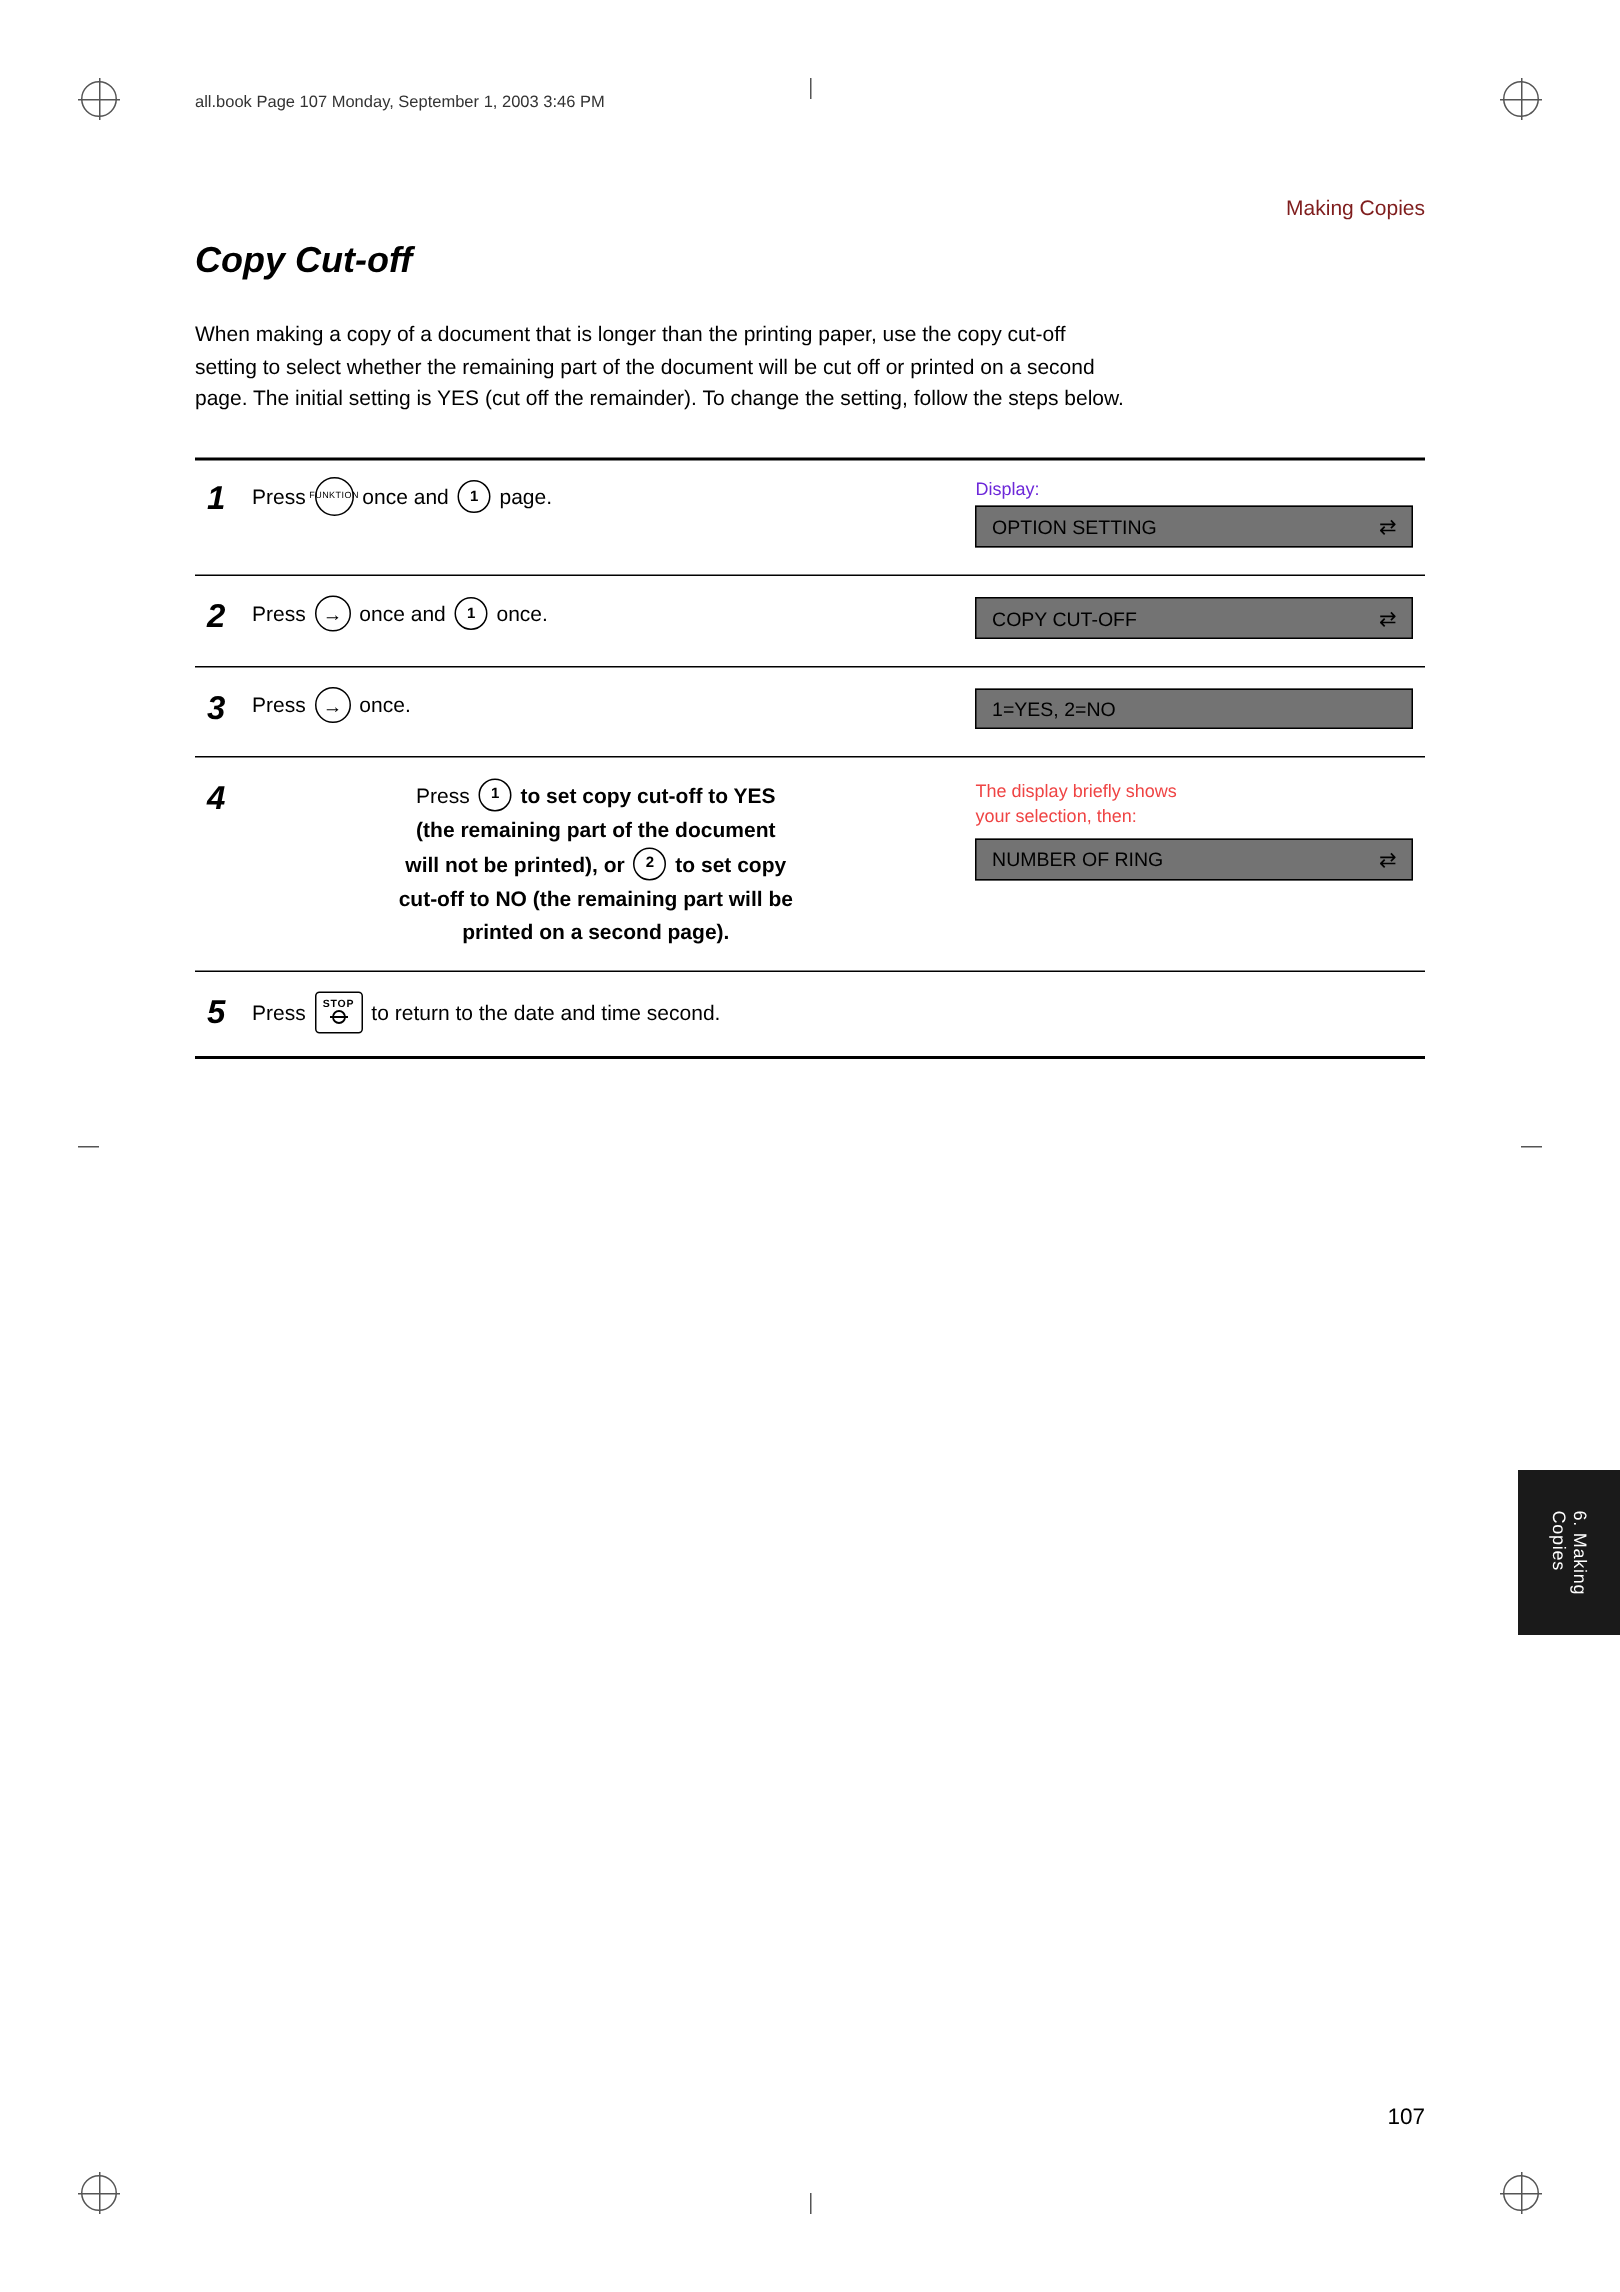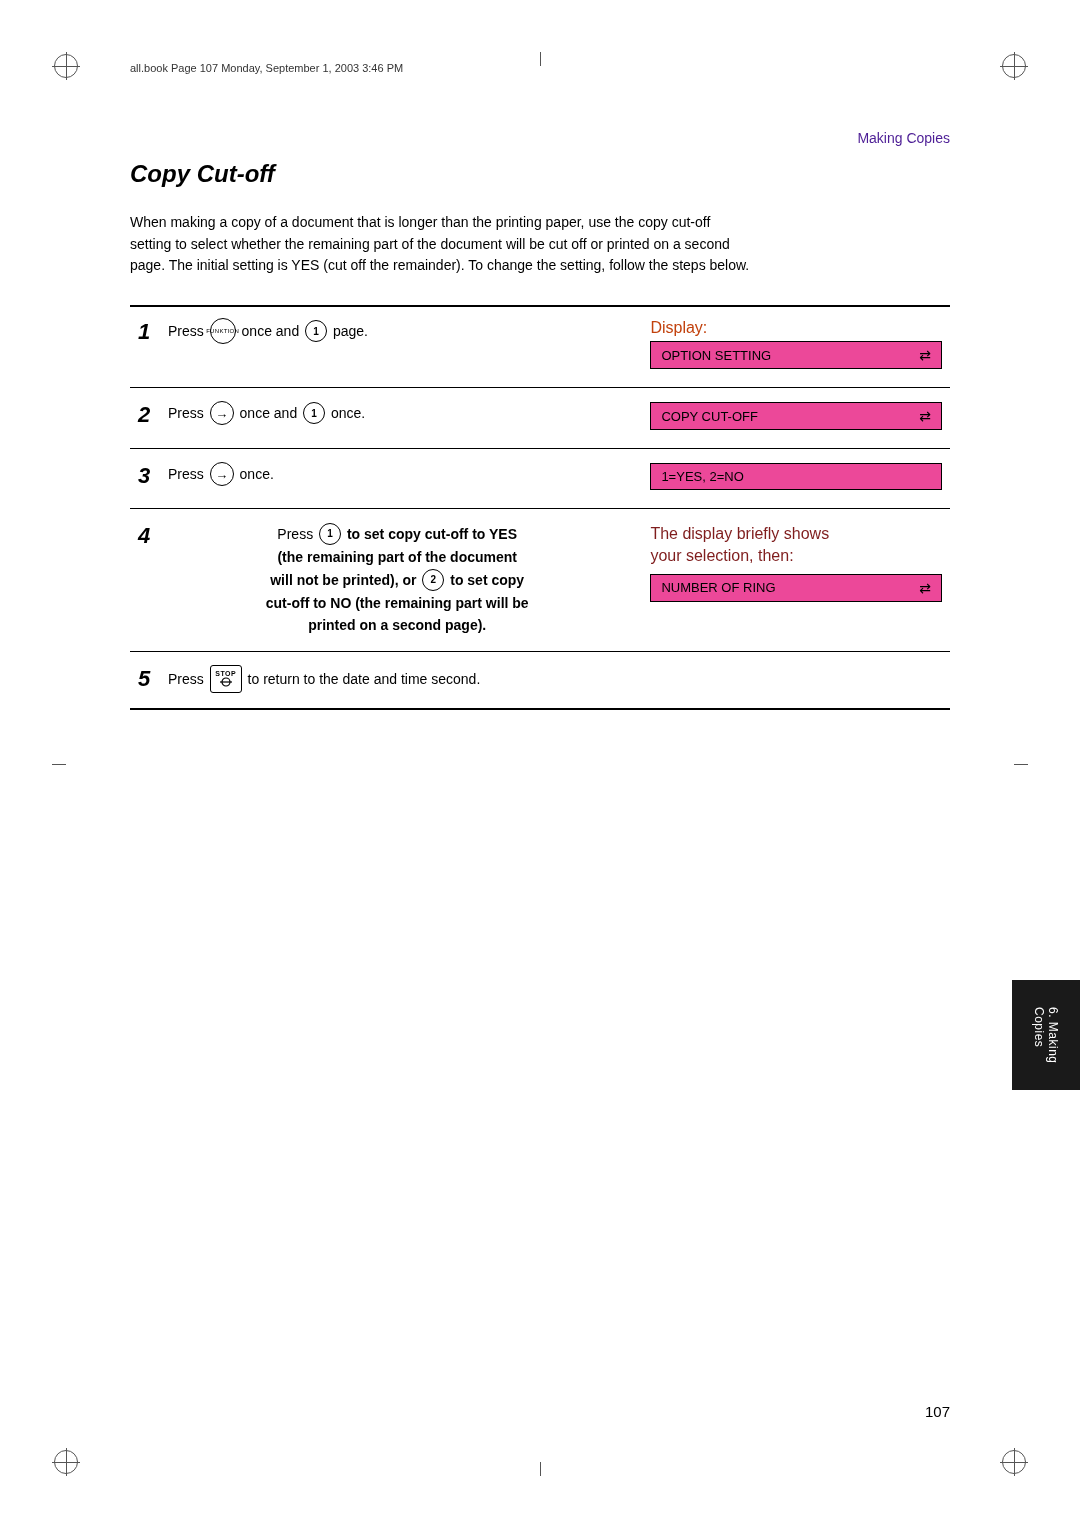--- a/index.html
+++ b/index.html
@@ -97,21 +97,21 @@
       font-family: Arial, sans-serif;
     }
 
     
     .making-copies-header {
       position: absolute;
       top: 130px;
       right: 130px;
       font-size: 14px;
       font-family: Arial, sans-serif;
-      color: #4c1d95;
+      color: #7f1d1d;
     }
 
     
     .main-content {
       position: absolute;
       top: 160px;
       left: 130px;
       right: 130px;
       bottom: 100px;
     }
@@ -235,47 +235,47 @@
       border-radius: 50%;
       font-size: 13px;
       vertical-align: middle;
       margin: 0 2px;
       position: relative;
       top: -1px;
     }
 
     
     .display-label {
-      font-size: 16px;
-      color: #c2410c;
+      font-size: 12px;
+      color: #6d28d9;
       margin-bottom: 4px;
       font-family: Arial, sans-serif;
     }
 
     .display-box {
       border: 1.5px solid #000;
       padding: 5px 10px;
       font-size: 13px;
       font-family: Arial, sans-serif;
       display: flex;
       align-items: center;
       justify-content: space-between;
       margin-bottom: 4px;
-      background: #ec4899;
+      background: #737373;
       min-width: 180px;
     }
 
     .display-box-arrow {
       font-size: 14px;
     }
 
     .display-note {
-      font-size: 16px;
-      font-family: Arial, sans-serif;
-      color: #7f1d1d;
+      font-size: 12px;
+      font-family: Arial, sans-serif;
+      color: #ef4444;
       line-height: 1.4;
       margin-bottom: 6px;
     }
 
     
     .step4-text {
       font-size: 14px;
       font-family: Arial, sans-serif;
       line-height: 1.6;
       text-align: center;

